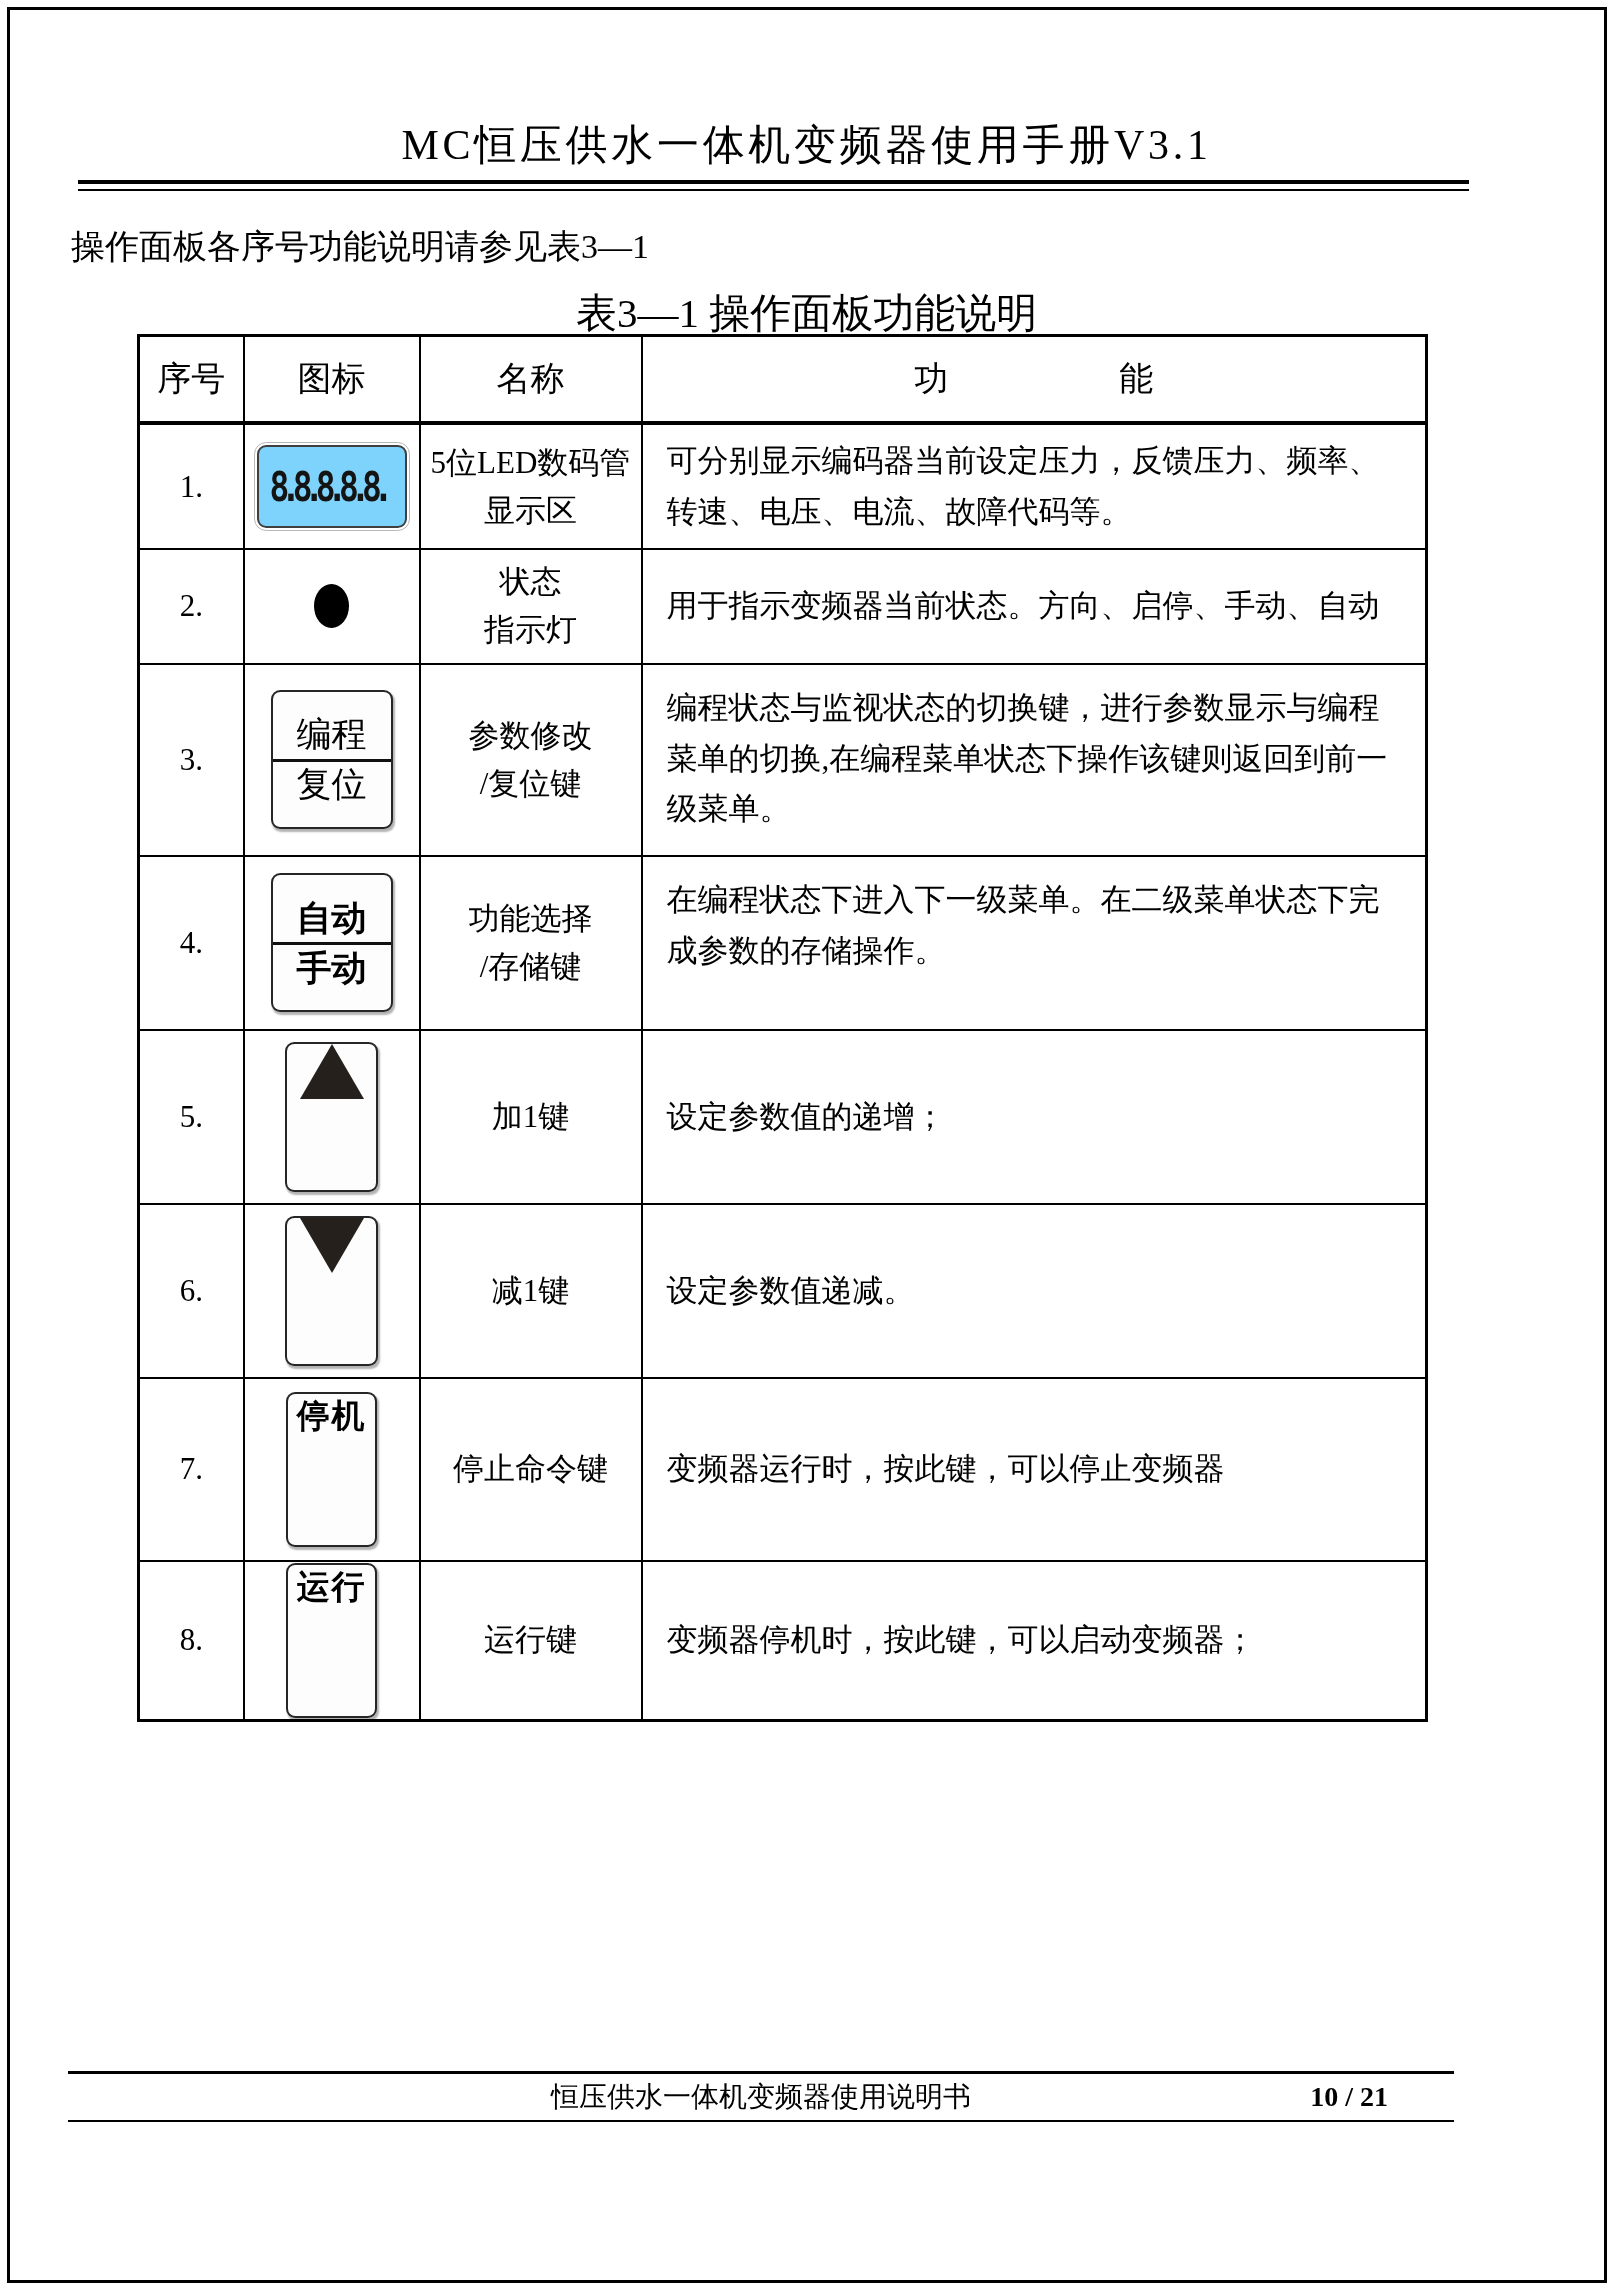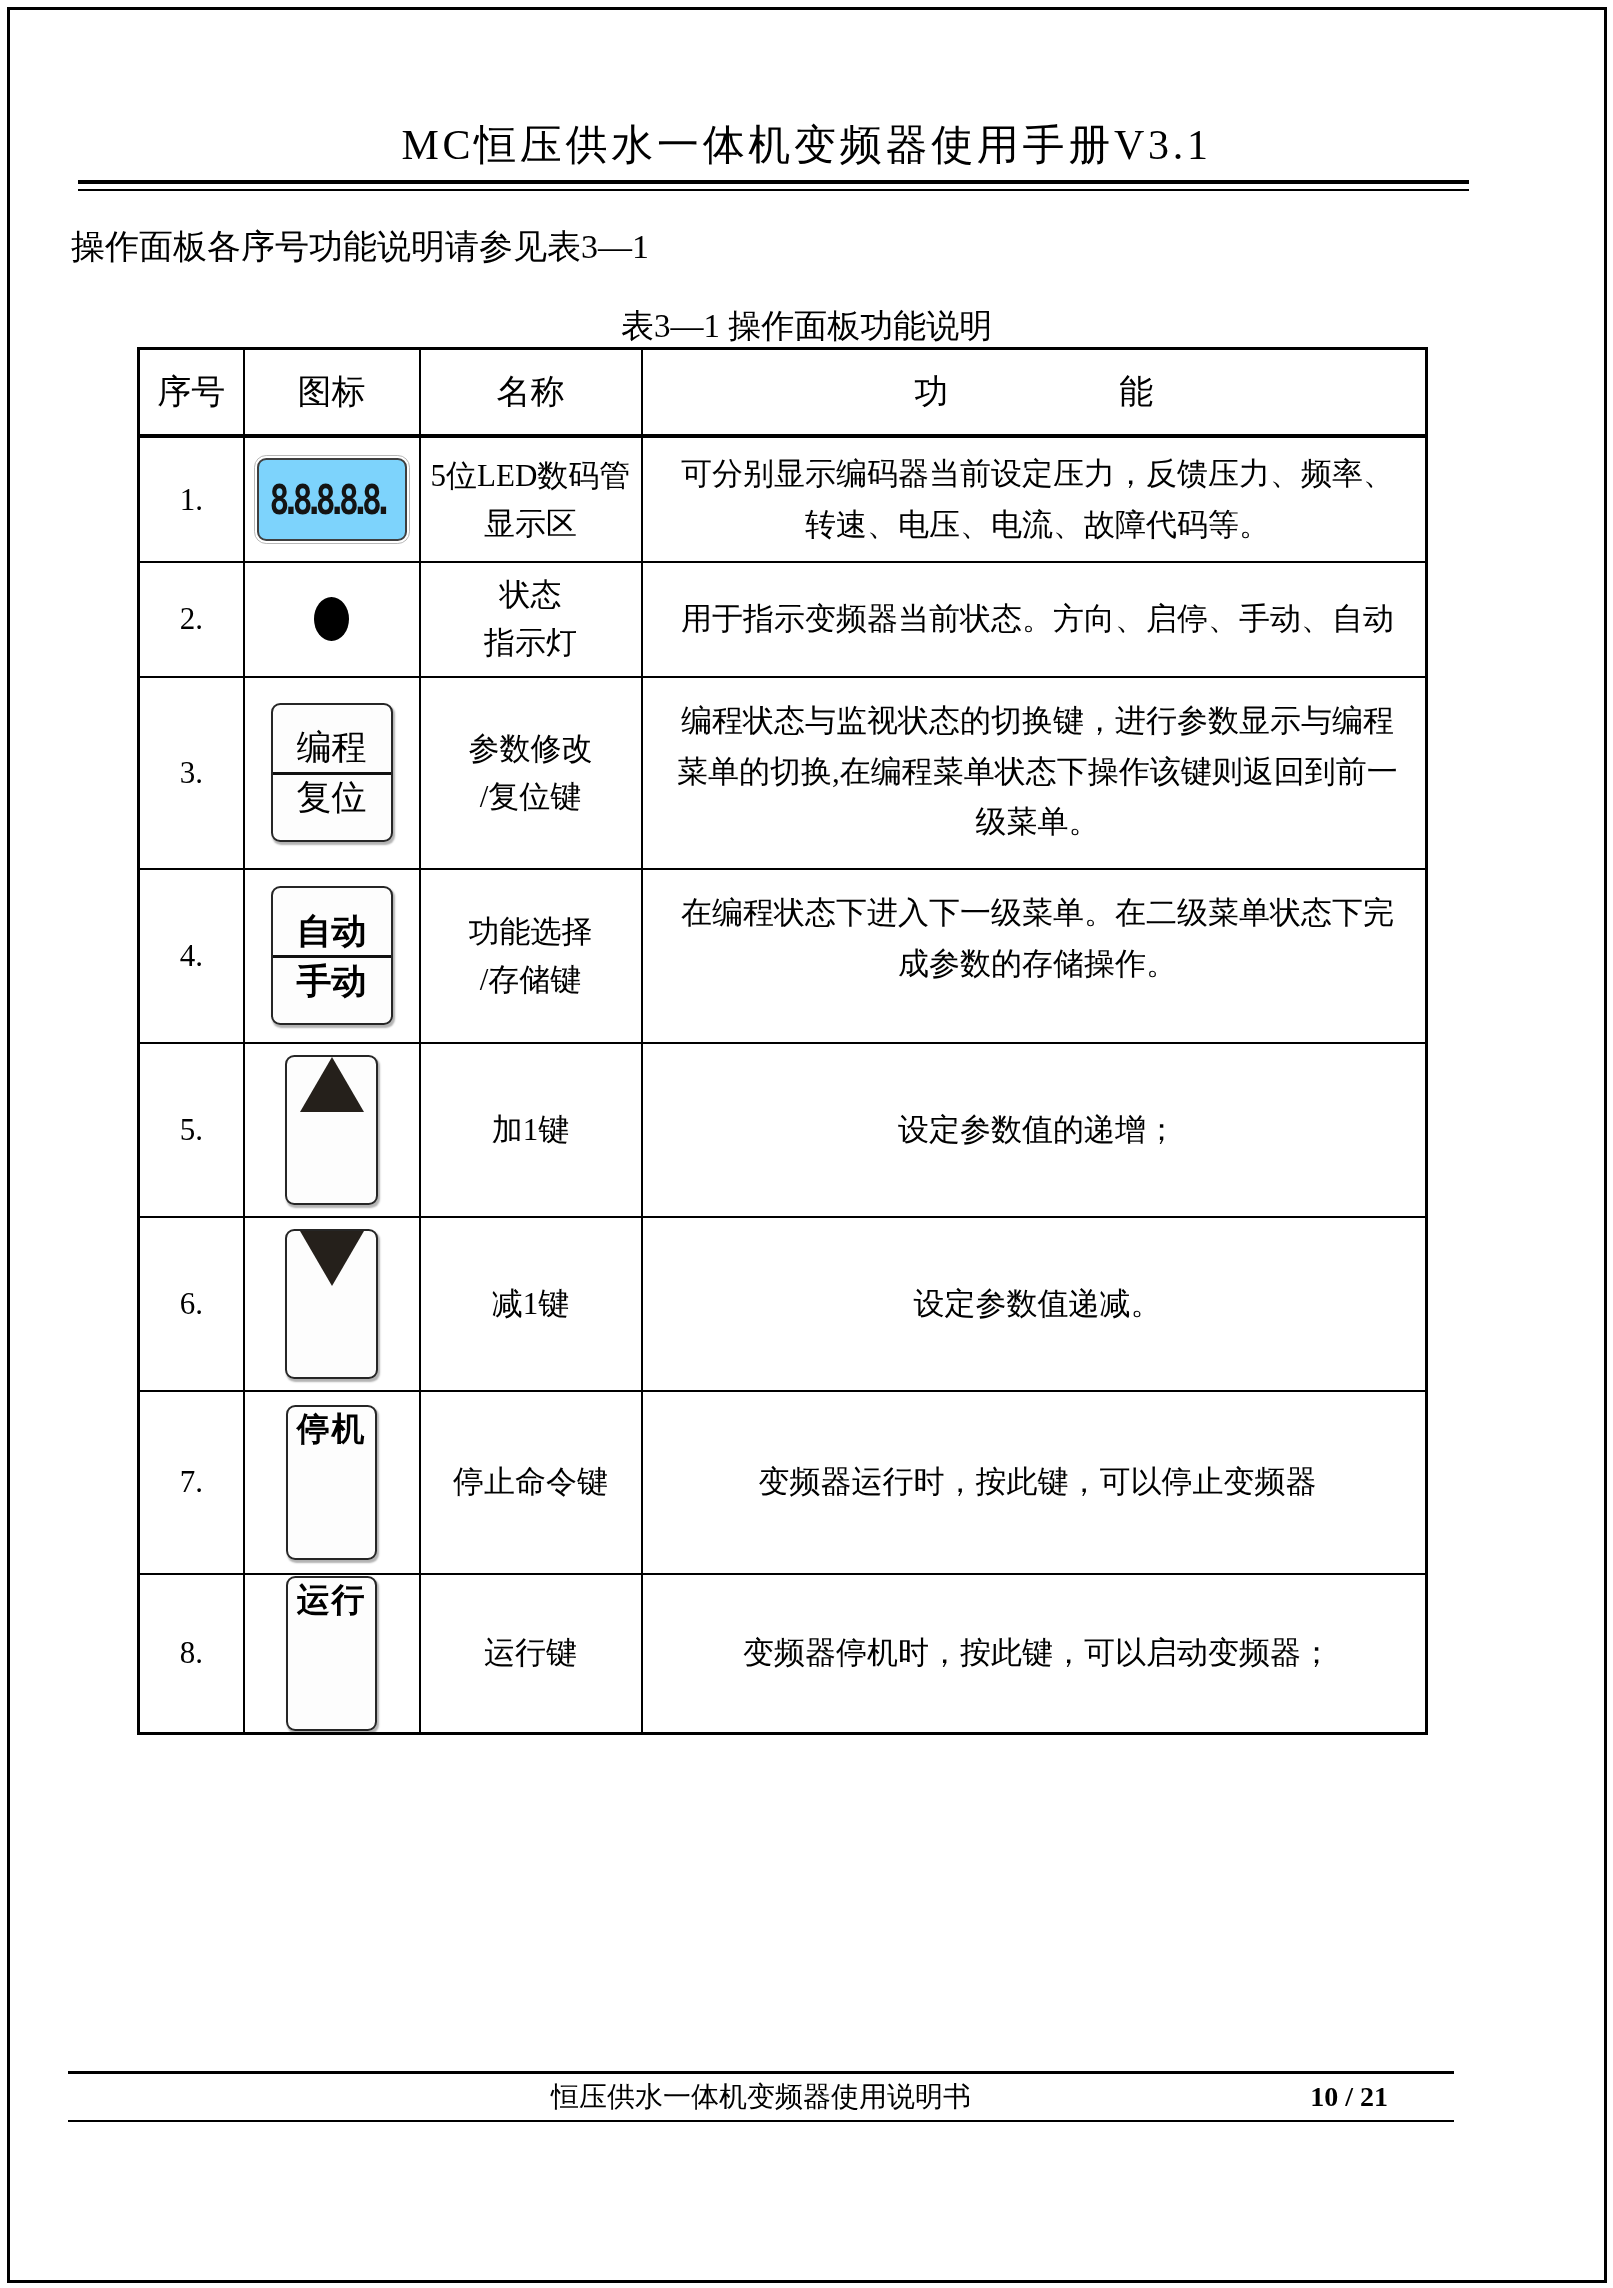--- a/index.html
+++ b/index.html
@@ -4,31 +4,31 @@
 <style>
   html,body{margin:0;padding:0;background:#fff;}
   .page{position:relative;width:1613px;height:2289px;background:#ffffff;
         font-family:"Liberation Serif","DejaVu Serif",serif;color:#000;overflow:hidden;}
   .frame{position:absolute;left:6.5px;top:6.5px;right:6.5px;bottom:6.5px;border:3.7px solid #000;pointer-events:none;}
   .content{position:absolute;left:10px;top:10px;width:1593px;}
 
   .title{margin-top:108px;text-align:center;font-size:42px;line-height:54px;letter-spacing:3.7px;}
   .rule{margin:8.3px 0 0 68px;width:1391px;height:4.6px;border-top:4.6px solid #000;border-bottom:2.8px solid #000;}
   .intro{margin:35px 0 0 61px;font-size:34px;line-height:42px;}
-  .caption{margin-top:37px;text-align:center;font-size:33px;line-height:42px;}
+  .caption{margin-top:24px;text-align:center;font-size:41px;line-height:42px;}
 
   table.panel{margin-left:127px;border-collapse:collapse;table-layout:fixed;width:1289px;}
   table.panel th,table.panel td{border:2.8px solid #000;vertical-align:middle;font-size:31px;}
   table.panel{border:3.7px solid #000;}
   tr.hdr th{font-size:34px;font-weight:normal;border-bottom:4.6px solid #000;}
   .func-hdr{display:flex;justify-content:center;gap:171px;}
   .c-no{text-align:center;}
   .c-icon{text-align:center;}
   .c-name{text-align:center;white-space:pre-line;line-height:1.55;}
-  .c-func{text-align:center;padding:11px 16.6px 11px 24px;line-height:1.62;margin-left:48px;}
+  .c-func{text-align:left;padding:11px 16.6px 11px 24px;line-height:1.62;margin-left:48px;}
   .c-func.top{vertical-align:top;padding-top:18.5px;}
 
   
   tr.hdr{height:88px;} tr.r1{height:103px;} tr.r2{height:115px;} tr.r3{height:192px;}
   tr.r4{height:174px;} tr.r5{height:174px;} tr.r6{height:174px;} tr.r7{height:183px;} tr.r8{height:148px;}
 
   
   .led-box{width:146px;height:79px;border:2.8px solid #3f3f3f;border-radius:9.2px;outline:1.8px solid #b8b8b8;
            outline-offset:2.8px;display:flex;align-items:center;justify-content:center;background:#7dd3fc;margin:5.5px auto;}
   .led-text{font-family:"DejaVu Sans Mono",monospace;font-weight:bold;font-size:33px;letter-spacing:-8.3px;

